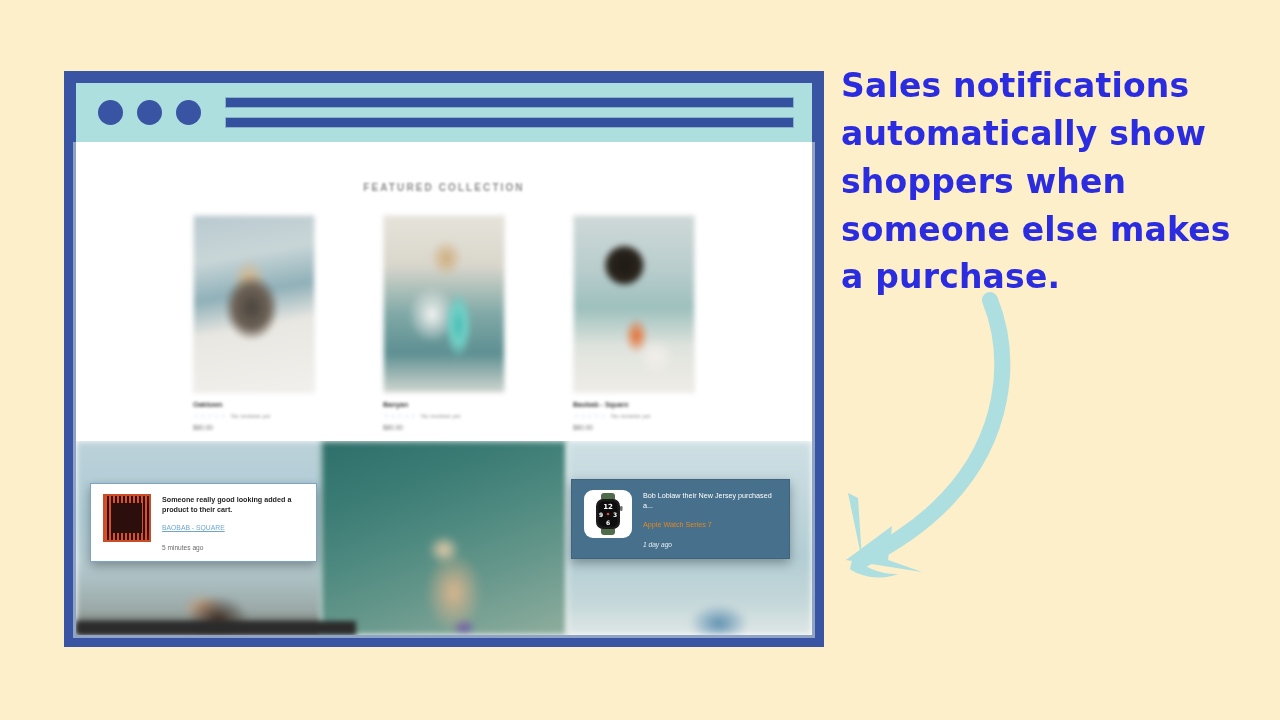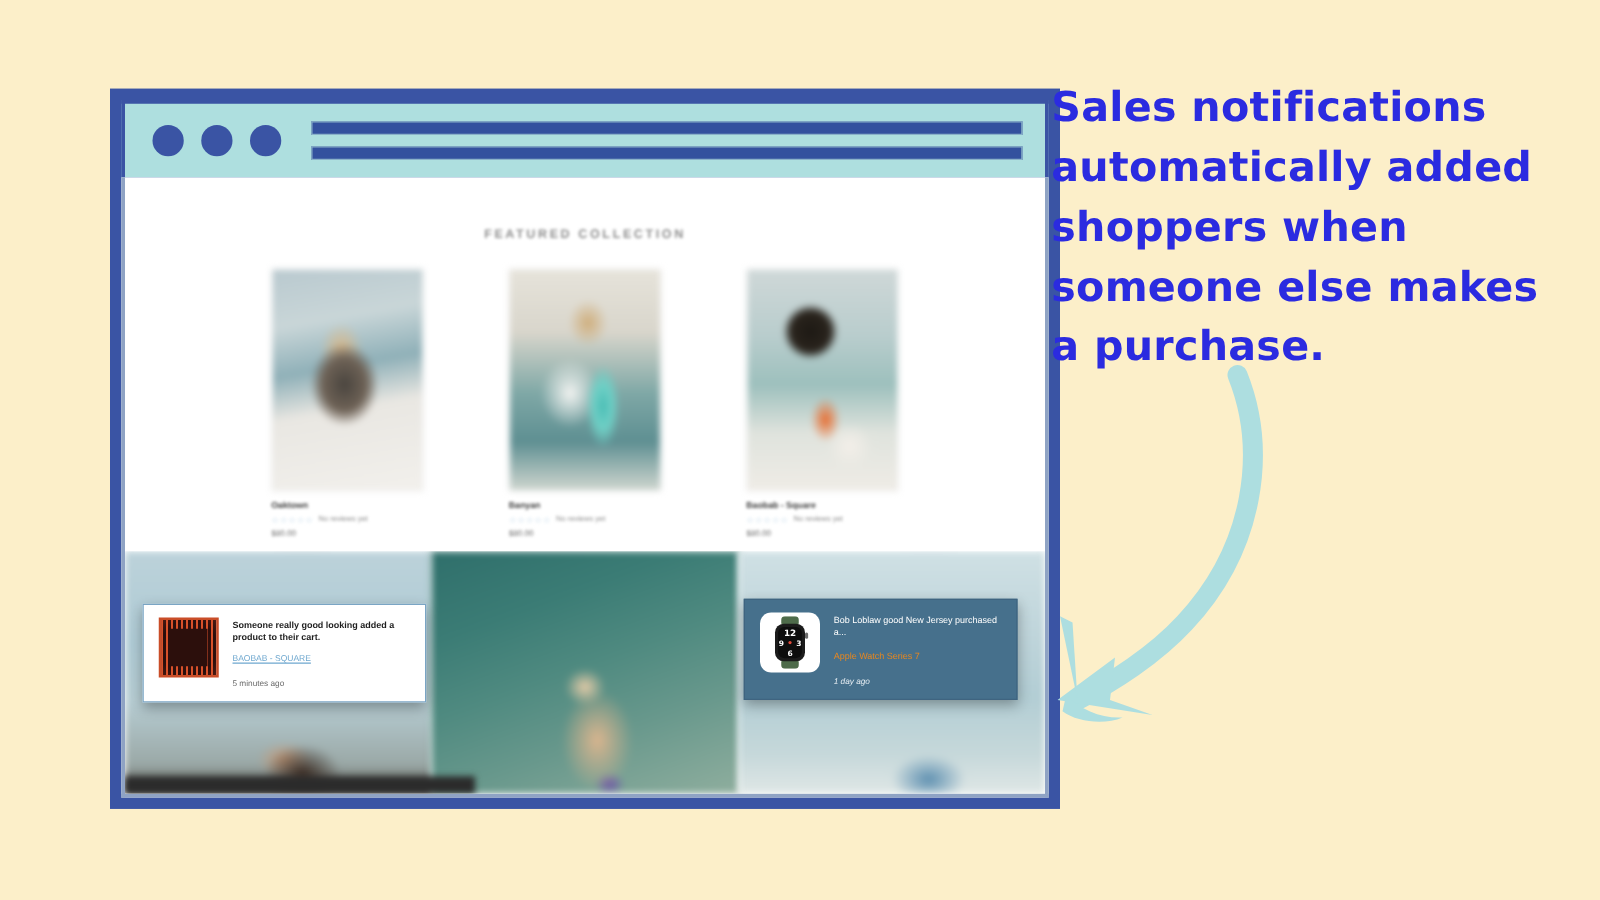--- a/index.html
+++ b/index.html
@@ -13,21 +13,21 @@
 
   body {
     background: #FCEFC9;
     font-family: "Liberation Sans", sans-serif;
     position: relative;
   }
 
   
   .browser-window {
     position: absolute;
-    left: 88px;
+    left: 64px;
     top: 71px;
     width: 760px;
     height: 576px;
     background: #3A54A4;
     border: 9px solid #3A54A4;
     display: flex;
     flex-direction: column;
   }
 
   .browser-chrome {
@@ -423,30 +423,30 @@
               <text x="17" y="15.5" font-size="7" font-weight="bold" fill="#ffffff" text-anchor="middle" font-family="DejaVu Sans, sans-serif">12</text>
               <text x="24" y="23.5" font-size="6" font-weight="bold" fill="#ffffff" text-anchor="middle" font-family="DejaVu Sans, sans-serif">3</text>
               <text x="17" y="31.5" font-size="6" font-weight="bold" fill="#ffffff" text-anchor="middle" font-family="DejaVu Sans, sans-serif">6</text>
               <text x="10" y="23.5" font-size="6" font-weight="bold" fill="#ffffff" text-anchor="middle" font-family="DejaVu Sans, sans-serif">9</text>
               <circle cx="17" cy="21" r="1.3" fill="#e04a3a"></circle>
               <rect x="29" y="13" width="2.5" height="5" rx="1.2" fill="#6d6d6d"></rect>
             </svg>
           </div>
         </div>
         <div class="notif-body">
-          <div class="notif-msg">Bob Loblaw good New Jersey purchased a...</div>
+          <div class="notif-msg">Bob Loblaw their New Jersey purchased a...</div>
           <a class="notif-product">Apple Watch Series 7</a>
           <div class="notif-time">1 day ago</div>
         </div>
       </div>
 
     </section>
   </div>
 </div>
 
-<h1 class="headline">Sales notifications automatically added shoppers when someone else makes a purchase.</h1>
+<h1 class="headline">Sales notifications automatically show shoppers when someone else makes a purchase.</h1>
 
 <svg class="arrow-svg" viewBox="0 0 230 310" fill="none">
   <path d="M172 12 C 196 72, 186 150, 130 210 C 106 236, 72 258, 44 272" stroke="#ADDEE0" stroke-width="16" stroke-linecap="round" fill="none"></path>
   <path d="M28 272 L 74 238 L 70 272 L 104 284 Z" fill="#ADDEE0"></path>
   <path d="M30 205 L 44 272 L 40 210 Z" fill="#ADDEE0"></path>
   <path d="M35 268 C 46 280, 64 287, 80 286 C 66 292, 44 290, 32 281 Z" fill="#ADDEE0"></path>
 </svg>
 
 </body></html>

